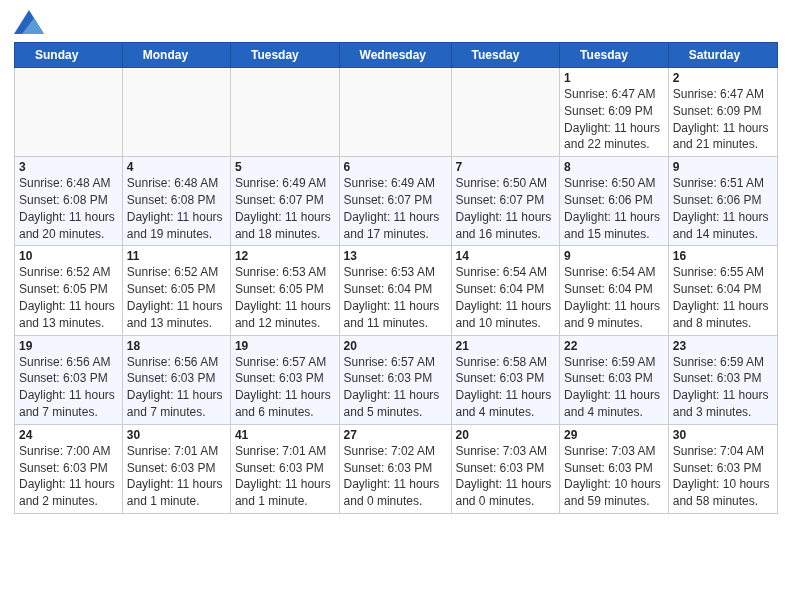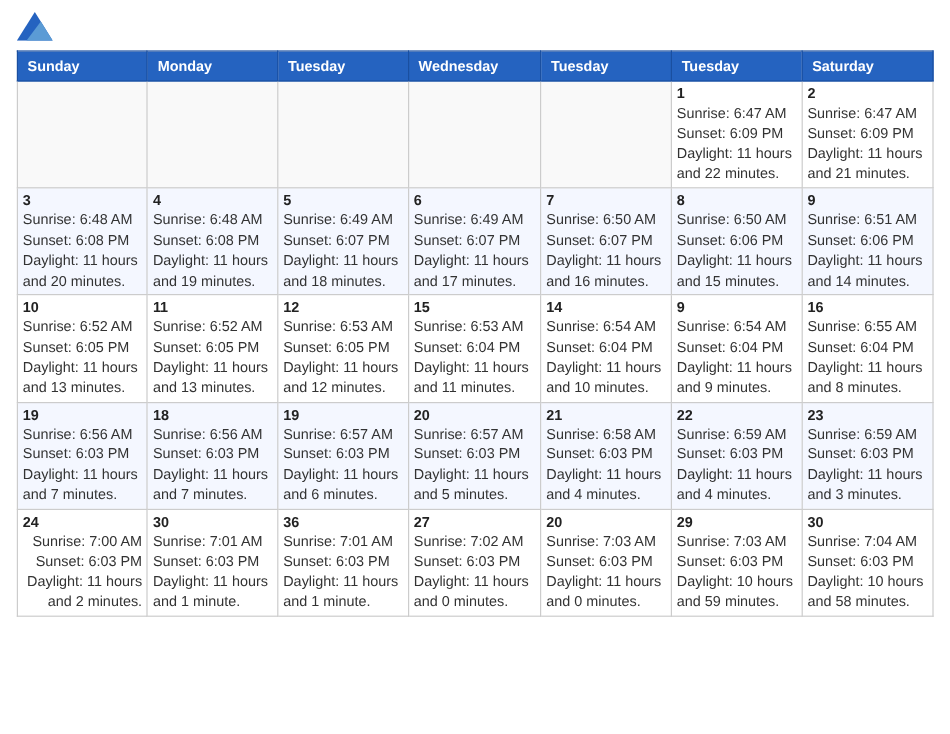--- a/index.html
+++ b/index.html
@@ -54,21 +54,21 @@
     .calendar {
       width: 100%;
       border-collapse: collapse;
       border: 1px solid #ccc;
     }
     .calendar th {
       background: #2563c0;
       color: #fff;
       font-size: 12px;
       font-weight: bold;
-      padding: 5px 8px;
+      padding: 5px 20px;
       text-align: left;
       border: 1px solid #1a4fa0;
     }
     .calendar td {
       border: 1px solid #ccc;
       vertical-align: top;
       padding: 3px 4px;
       font-size: 9.5px;
       color: #333;
       width: 113px;
@@ -218,21 +218,21 @@
 and 13 minutes.</div>
           </td>
           <td>
             <span class="day-num">12</span>
             <div class="day-info" style="white-space: pre-line;">Sunrise: 6:53 AM
 Sunset: 6:05 PM
 Daylight: 11 hours
 and 12 minutes.</div>
           </td>
           <td>
-            <span class="day-num">15</span>
+            <span class="day-num">13</span>
             <div class="day-info" style="white-space: pre-line;">Sunrise: 6:53 AM
 Sunset: 6:04 PM
 Daylight: 11 hours
 and 11 minutes.</div>
           </td>
           <td>
             <span class="day-num">14</span>
             <div class="day-info" style="white-space: pre-line;">Sunrise: 6:54 AM
 Sunset: 6:04 PM
 Daylight: 11 hours
@@ -300,34 +300,34 @@
             <span class="day-num">23</span>
             <div class="day-info" style="white-space: pre-line;">Sunrise: 6:59 AM
 Sunset: 6:03 PM
 Daylight: 11 hours
 and 3 minutes.</div>
           </td>
         </tr>
         <tr class="row-stripe-1">
           <td>
             <span class="day-num">24</span>
-            <div class="day-info" style="white-space: pre-line; text-align: right;">Sunrise: 7:00 AM
+            <div class="day-info" style="white-space: pre-line;">Sunrise: 7:00 AM
 Sunset: 6:03 PM
 Daylight: 11 hours
 and 2 minutes.</div>
           </td>
           <td>
             <span class="day-num">30</span>
             <div class="day-info" style="white-space: pre-line;">Sunrise: 7:01 AM
 Sunset: 6:03 PM
 Daylight: 11 hours
 and 1 minute.</div>
           </td>
           <td>
-            <span class="day-num">36</span>
+            <span class="day-num">41</span>
             <div class="day-info" style="white-space: pre-line;">Sunrise: 7:01 AM
 Sunset: 6:03 PM
 Daylight: 11 hours
 and 1 minute.</div>
           </td>
           <td>
             <span class="day-num">27</span>
             <div class="day-info" style="white-space: pre-line;">Sunrise: 7:02 AM
 Sunset: 6:03 PM
 Daylight: 11 hours

